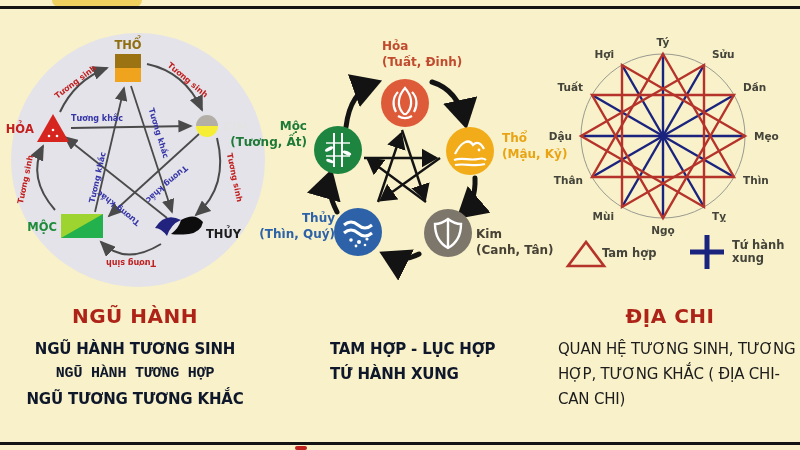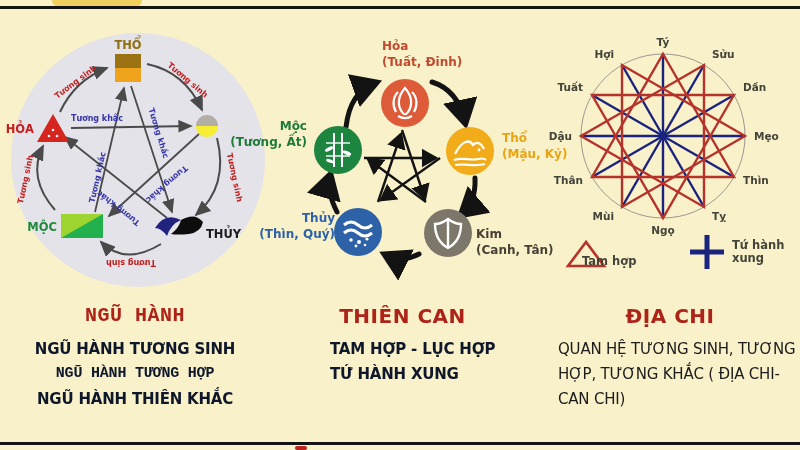--- a/index.html
+++ b/index.html
@@ -248,28 +248,27 @@
       <text class="branch" x="74" y="38" text-anchor="end">Hợi</text>
     </g>
 
     <polygon points="46,222 28,246 64,246" fill="none" stroke="#b5332a" stroke-width="2.6"></polygon>
     <g stroke="#1a237e" stroke-width="5">
       <line x1="150" y1="232" x2="184" y2="232"></line>
       <line x1="167" y1="215" x2="167" y2="249"></line>
     </g>
   </svg>
 
-  <div class="legend-text" style="left:582px;top:247px;margin-top:8px;">Tam hợp</div>
+  <div class="legend-text" style="left:602px;top:247px;">Tam hợp</div>
   <div class="legend-text" style="left:732px;top:239px;width:58px;">Tứ hành xung</div>
 
-  <div class="col-title" style="left:10px;top:304px;width:250px;font-family:Liberation Mono, monospace;">NGŨ HÀNH</div>
+  <div class="col-title" style="left:10px;top:304px;width:250px;">NGŨ HÀNH</div>
   <div class="bodyline" style="left:10px;top:340px;width:250px;text-align:center;">NGŨ HÀNH TƯƠNG SINH</div>
   <div class="bodyline" style="left:10px;top:365px;width:250px;text-align:center;font-family:Liberation Mono, monospace;">NGŨ HÀNH TƯƠNG HỢP</div>
-  <div class="bodyline" style="left:10px;top:390px;width:250px;text-align:center;">NGŨ HÀNH THIÊN KHẮC</div>
-
-  <div class="col-title" style="left:305px;top:304px;width:195px;">THIÊN CAN</div>
+  <div class="bodyline" style="left:10px;top:390px;width:250px;text-align:center;">NGŨ TƯƠNG TƯƠNG KHẮC</div>
+
   <div class="bodyline" style="left:330px;top:340px;">TAM HỢP - LỤC HỢP</div>
   <div class="bodyline" style="left:330px;top:365px;">TỨ HÀNH XUNG</div>
 
   <div class="col-title" style="left:560px;top:304px;width:220px;">ĐỊA CHI</div>
   <div class="para" style="left:558px;top:337px;width:238px;">QUAN HỆ TƯƠNG SINH, TƯƠNG HỢP, TƯƠNG KHẮC ( ĐỊA CHI- CAN CHI)</div>
 
 </div>
 
 </body></html>

